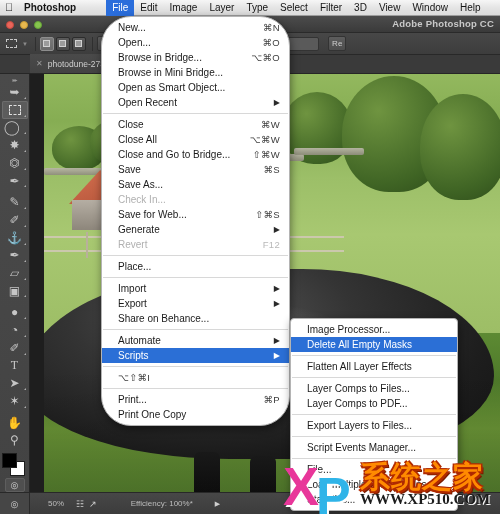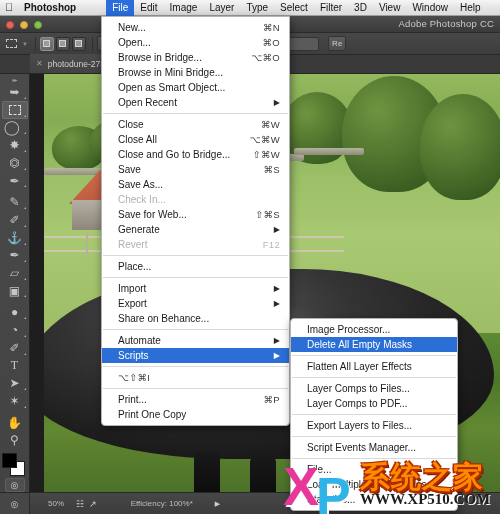--- a/index.html
+++ b/index.html
@@ -30,21 +30,21 @@
     background: linear-gradient(180deg,#4c4c4c,#3a3a3a);
     border-bottom:1px solid #2a2a2a;
   }
   .traffic { position:absolute; left:6px; top:5px; display:flex; gap:6px; }
   .dot { width:8px; height:8px; border-radius:50%; }
   .dot.r { background:#e9655a; border:1px solid #c64a40;}
   .dot.y { background:#e9b94f; border:1px solid #c79a33;}
   .dot.g { background:#86c44e; border:1px solid #65a336;}
   .ps-title {
     position:absolute; right:6px; top:2px; font-size:9.5px; color:#c9c9c9;
-    font-weight:normal; letter-spacing:.2px;
+    font-weight:bold; letter-spacing:.2px;
   }
 
   
   .options-bar {
     position:absolute; left:0; top:33px; width:500px; height:22px;
     background: linear-gradient(180deg,#474747,#3d3d3d);
     border-bottom:1px solid #282828;
     display:flex; align-items:center; font-size:8.5px; color:#9a9a9a;
   }
   .ob-tool {
@@ -185,21 +185,21 @@
   .sb-icons { margin-left:12px; display:flex; gap:5px; color:#cfcfcf; font-size:9px;}
   .sb-eff { margin-left:34px; }
   .sb-arrow { margin-left:22px; font-size:7px; color:#cfcfcf;}
 
   
   .menu {
     position:absolute; background:#ffffff; border:1px solid #b4b4b4;
     border-radius:0 0 4px 4px; box-shadow:1px 3px 8px rgba(0,0,0,.45);
     font-size:10px; color:#1a1a1a; padding:3px 0;
   }
-  #file-menu { left:101px; top:16px; width:189px; }
+  #file-menu { left:101px; top:16px; width:189px;border-radius:30px; }
   #scripts-menu { left:290px; top:318px; width:168px; border-radius:4px; }
   .mrow {
     height:15px; display:flex; align-items:center; padding:0 9px 0 16px;
     white-space:nowrap; position:relative;
   }
   .mrow.hl { background:#2b6fd6; color:#ffffff; }
   .mrow.dis { color:#b0b0b0; }
   .mlabel { flex:1; }
   .mkey { color:#3c3c3c; font-size:9.5px; letter-spacing:.3px; }
   .mrow.dis .mkey { color:#b9b9b9;text-align:center; }

